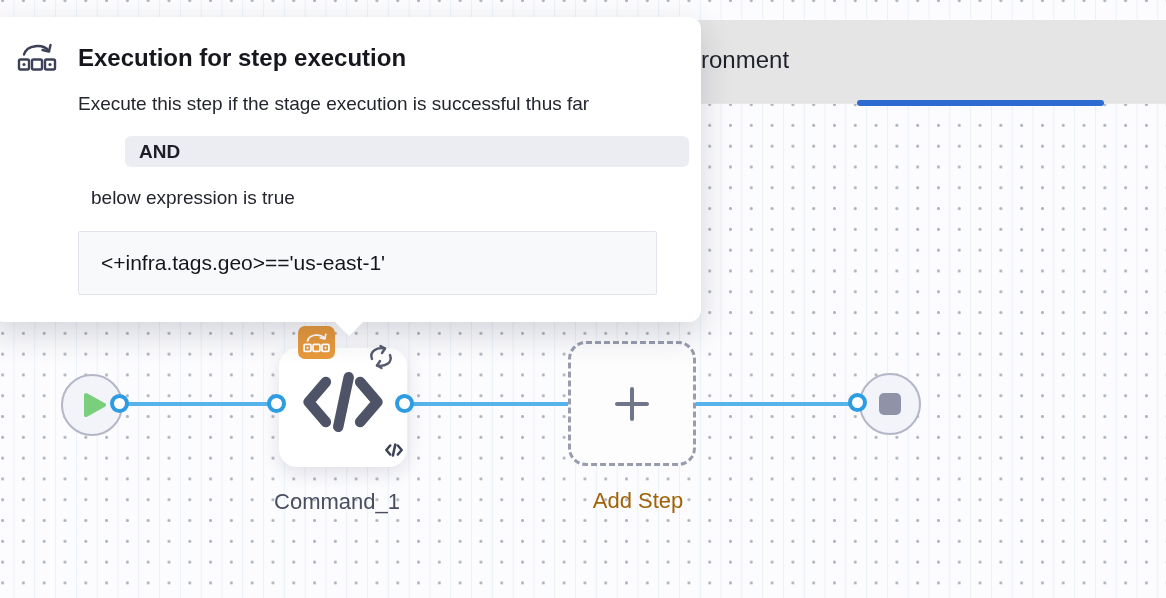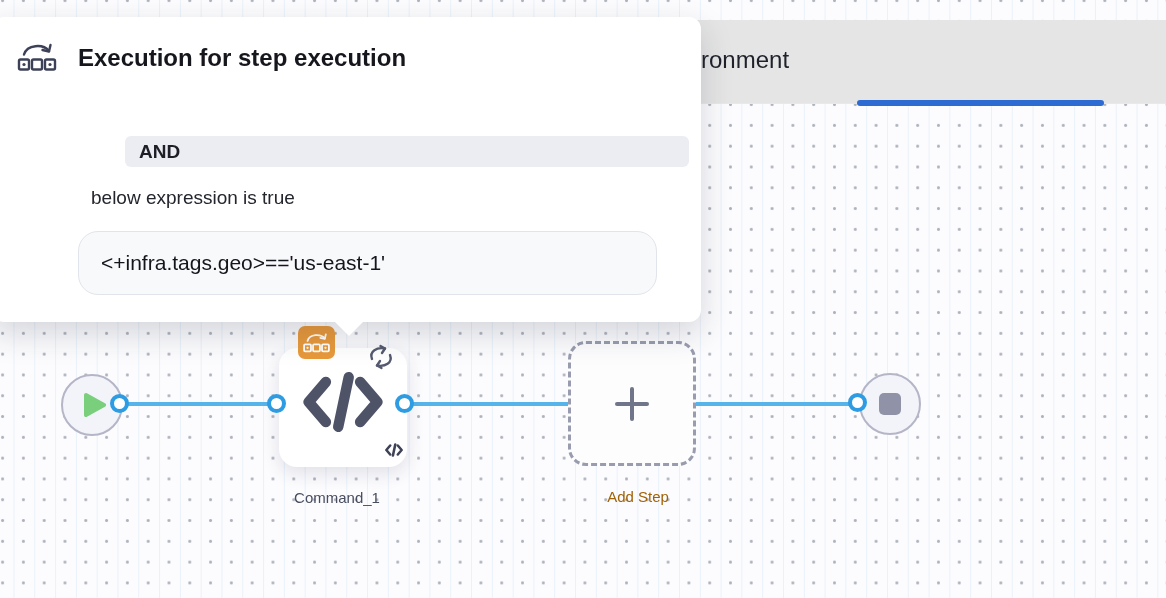--- a/index.html
+++ b/index.html
@@ -61,21 +61,21 @@
   }
   .loop-icon{position:absolute;left:366px;top:344px;}
   .big-code{position:absolute;left:303px;top:370px;}
   .small-code{position:absolute;left:385px;top:443px;}
   .addstep-box{
     position:absolute;left:568px;top:341px;width:122px;height:119px;border-radius:18px;
     border:3px dashed #989cae;background:#fdfdfe;
     display:flex;align-items:center;justify-content:center;
   }
   .node-label{
-    position:absolute;font-size:15px;white-space:nowrap;text-align:center;width:180px;
+    position:absolute;font-size:22px;white-space:nowrap;text-align:center;width:180px;
   }
   .label-command{left:247px;top:489px;color:#484d60;}
   .label-addstep{left:548px;top:488px;color:#a16207;}
   
   .popover{
     position:absolute;left:-8px;top:17px;width:709px;height:305px;border-radius:12px;
     background:#ffffff;box-shadow:0 12px 32px rgba(35,40,60,.18);
   }
   .popover-caret{
     position:absolute;left:334px;top:321px;width:0;height:0;z-index:6;
@@ -85,21 +85,21 @@
   .pop-icon{position:absolute;left:24px;top:24px;}
   .pop-title{position:absolute;left:86px;top:27px;font-size:24px;font-weight:bold;color:#16171d;white-space:nowrap;}
   .pop-desc{position:absolute;left:86px;top:76px;font-size:19px;color:#24262e;white-space:nowrap;}
   .pop-chip{
     position:absolute;left:92px;top:119px;width:564px;height:31px;border-radius:6px;
     background:#ececf3;display:flex;align-items:center;box-sizing:border-box;padding-left:14px;
     font-size:19px;font-weight:bold;color:#1d1e26;margin-left:41px;
   }
   .pop-intro{position:absolute;left:83px;top:170px;font-size:19px;color:#24262e;white-space:nowrap;margin-left:16px;}
   .pop-code{
-    position:absolute;left:86px;top:214px;width:579px;height:64px;border-radius:20px;
+    position:absolute;left:86px;top:214px;width:579px;height:64px;border-radius:2px;
     background:#f8f9fb;border:1px solid #e2e4eb;box-sizing:border-box;
     display:flex;align-items:center;padding-left:22px;
     font-size:21px;color:#15161c;white-space:nowrap;
   }
   svg{display:block;}
 </style>
 </head>
 <body>
 
 <div class="canvas"></div>
@@ -197,17 +197,18 @@
         <path d="M33 10 l1.5 -6.5 M33 10 l-6.5 -1.5" stroke-linecap="round"></path>
         <rect x="3" y="18" width="10" height="10" rx="1.5"></rect>
         <rect x="16" y="18" width="10" height="10" rx="1.5"></rect>
         <rect x="29" y="18" width="10" height="10" rx="1.5"></rect>
       </g>
       <circle cx="8" cy="23" r="1.6" fill="#3d4157"></circle>
       <circle cx="34" cy="23" r="1.6" fill="#3d4157"></circle>
     </svg>
   </div>
   <div class="pop-title">Execution for step execution</div>
+  <div class="pop-desc">Execute this step if the stage execution is successful thus far</div>
   <div class="pop-chip">AND</div>
   <div class="pop-intro">below expression is true</div>
   <div class="pop-code">&lt;+infra.tags.geo&gt;=='us-east-1'</div>
 </div>
 <div class="popover-caret"></div>
 
 </body></html>

